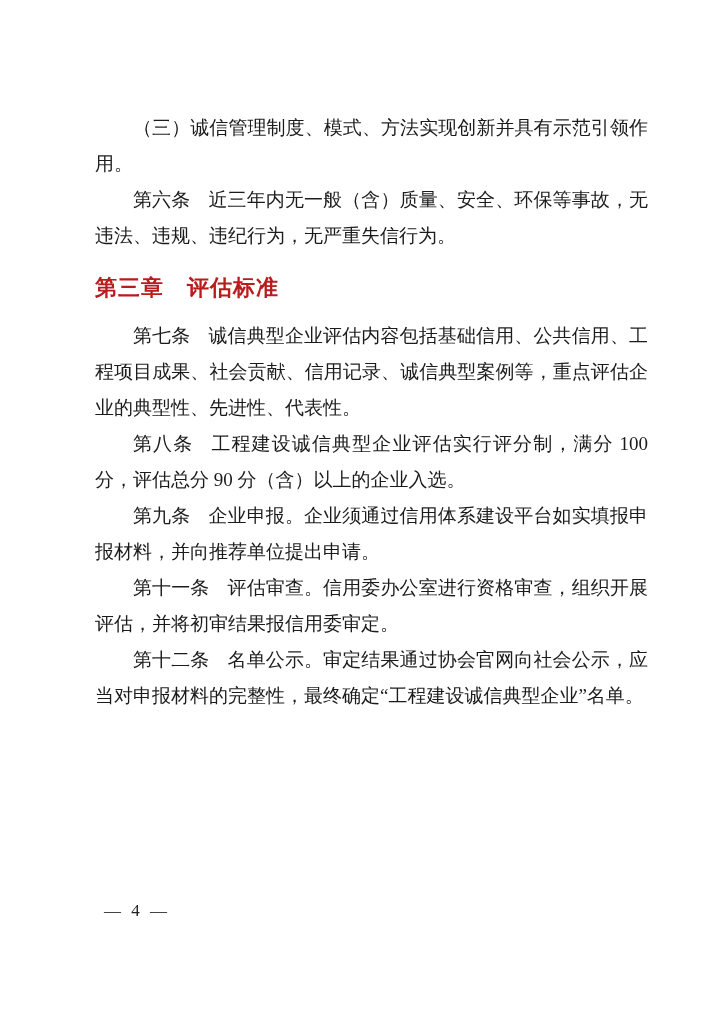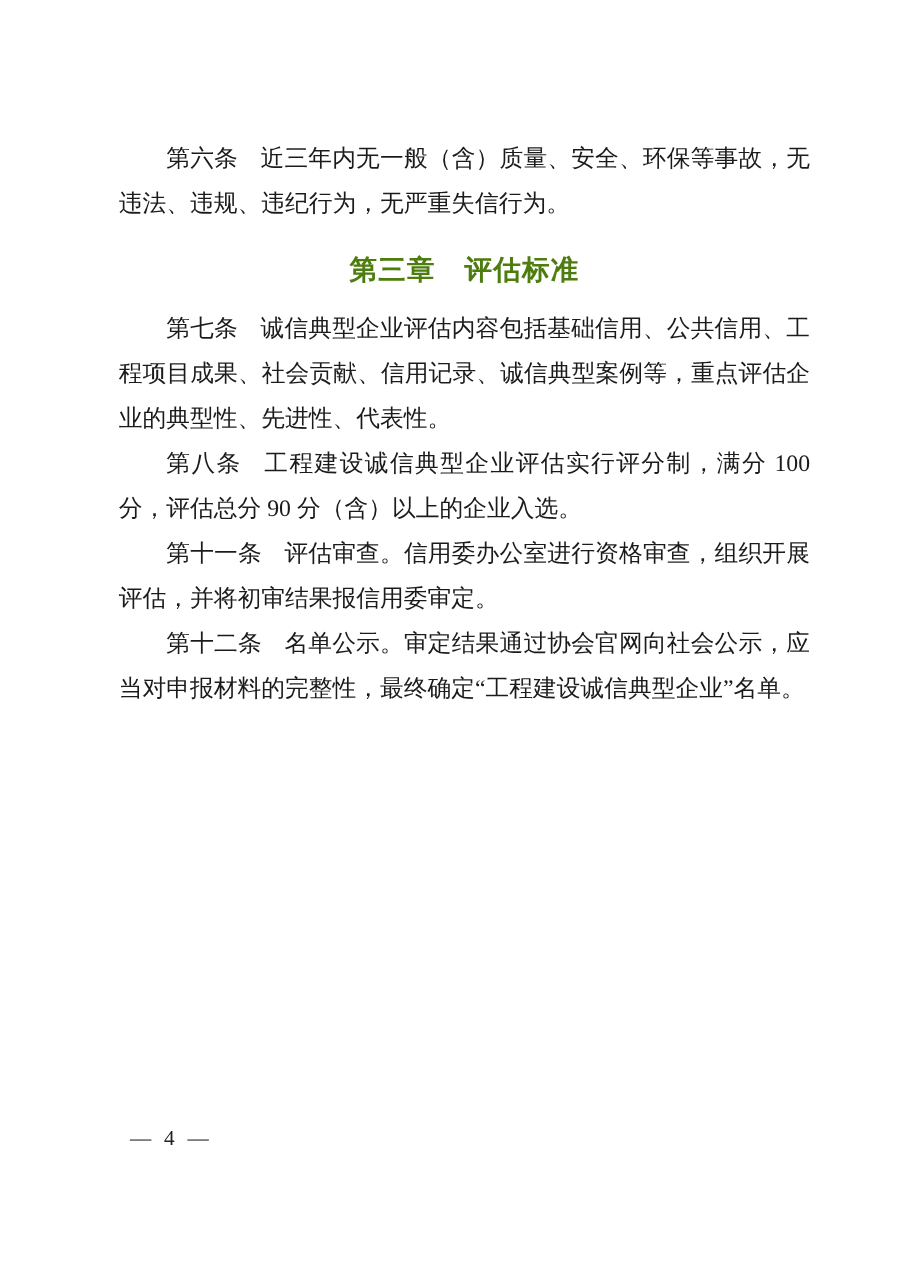--- a/index.html
+++ b/index.html
@@ -29,51 +29,52 @@
     font-family: "Liberation Sans", "DejaVu Sans", sans-serif;
     font-weight: 400;
     margin-right: 0.95em;
   }
   .chapter {
     margin: 16px 0 12px 0;
     font-size: 22px;
     line-height: 36px;
     font-weight: 700;
     font-family: "Liberation Sans", "DejaVu Sans", sans-serif;
-    text-align: center;
     text-indent: 0;
     letter-spacing: 1px;
-    color: #4d7c0f;
+    color: #b91c1c;
   }
   .page-number {
     position: absolute;
     left: 104px;
     top: 898px;
     font-size: 17px;
     line-height: 26px;
     letter-spacing: 3px;
     color: #222222;
   }
 </style>
 </head>
 <body>
 
 <div class="page">
   <div class="content">
 
+    <p class="para"><span>（三）诚信管理制度、模式、方法实现创新并具有示范引领作用。</span></p>
 
     <p class="para"><span class="lead">第六条</span><span>近三年内无一般（含）质量、安全、环保等事故，无违法、违规、违纪行为，无严重失信行为。</span></p>
 
     <h2 class="chapter">第三章　评估标准</h2>
 
     <p class="para"><span class="lead">第七条</span><span>诚信典型企业评估内容包括基础信用、公共信用、工程项目成果、社会贡献、信用记录、诚信典型案例等，重点评估企业的典型性、先进性、代表性。</span></p>
 
     <p class="para"><span class="lead">第八条</span><span>工程建设诚信典型企业评估实行评分制，满分 100 分，评估总分 90 分（含）以上的企业入选。</span></p>
 
 
+    <p class="para"><span class="lead">第九条</span><span>企业申报。企业须通过信用体系建设平台如实填报申报材料，并向推荐单位提出申请。</span></p>
 
 
     <p class="para"><span class="lead">第十一条</span><span>评估审查。信用委办公室进行资格审查，组织开展评估，并将初审结果报信用委审定。</span></p>
 
     <p class="para"><span class="lead">第十二条</span><span>名单公示。审定结果通过协会官网向社会公示，应当对申报材料的完整性，最终确定“工程建设诚信典型企业”名单。</span></p>
 
   </div>
 
   <div class="page-number">— 4 —</div>
 </div>

